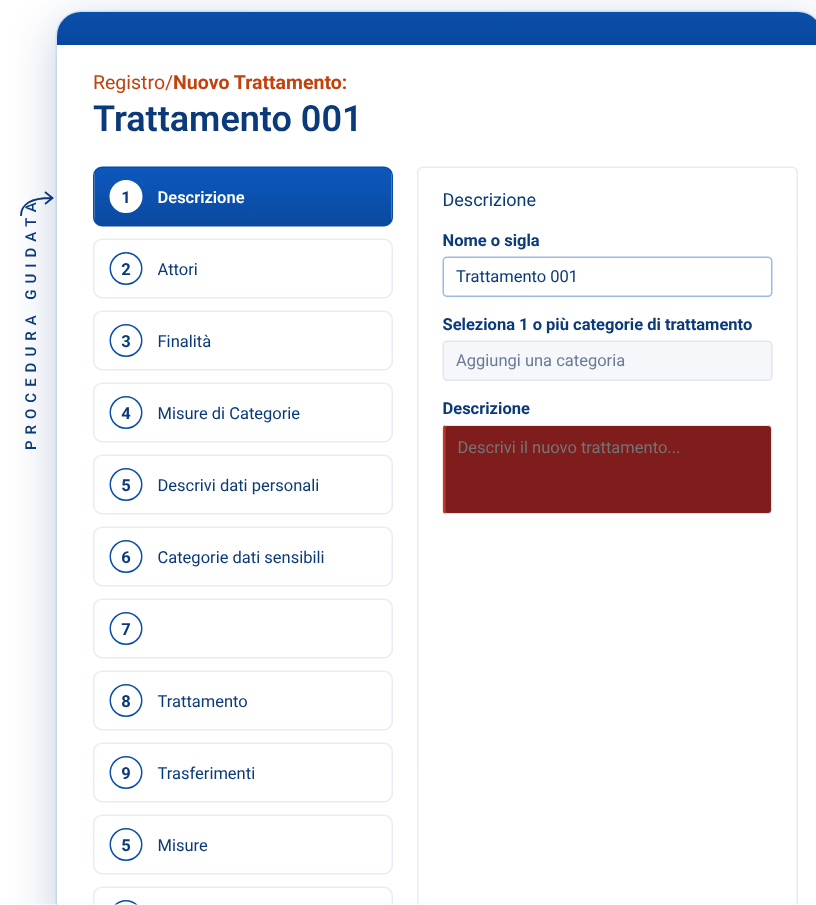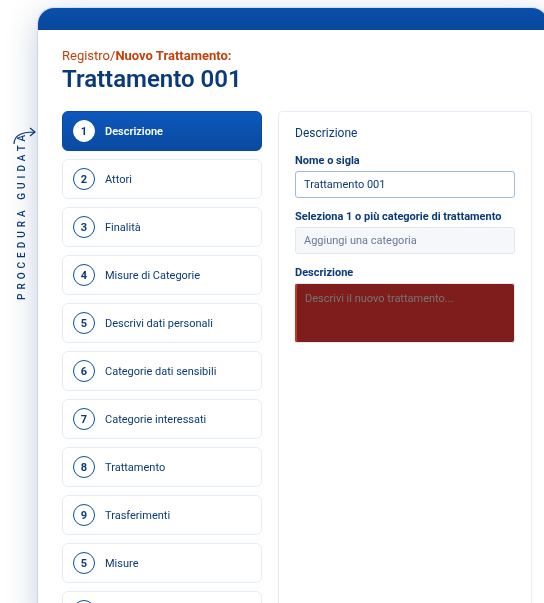--- a/index.html
+++ b/index.html
@@ -73,21 +73,20 @@
         <div class="step">
           <div class="num">5</div>
           <div class="lbl">Descrivi dati personali</div>
         </div>
         <div class="step">
           <div class="num">6</div>
           <div class="lbl">Categorie dati sensibili</div>
         </div>
         <div class="step">
           <div class="num">7</div>
-          <div class="lbl">Categorie interessati</div>
         </div>
         <div class="step">
           <div class="num">8</div>
           <div class="lbl">Trattamento</div>
         </div>
         <div class="step">
           <div class="num">9</div>
           <div class="lbl">Trasferimenti</div>
         </div>
         <div class="step">

